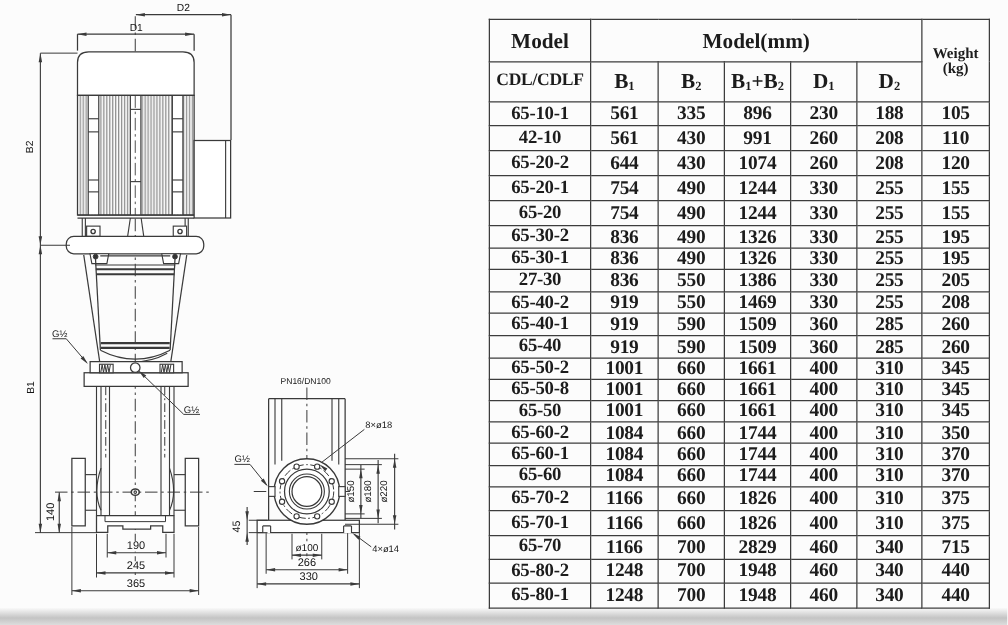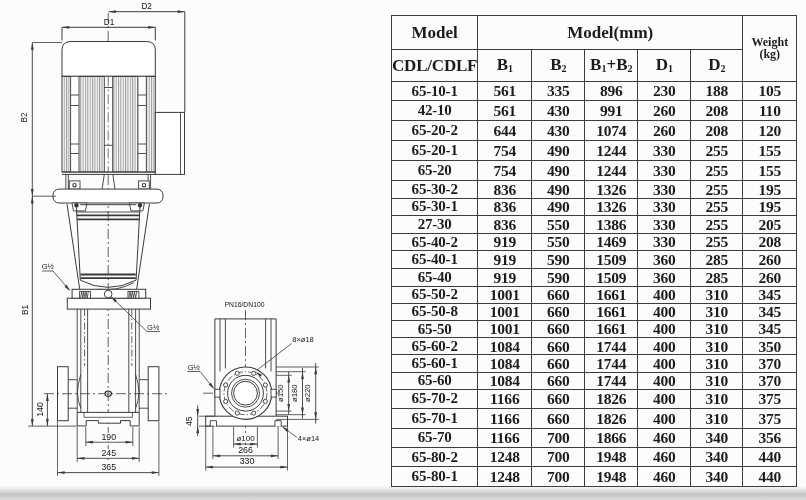--- a/index.html
+++ b/index.html
@@ -260,21 +260,21 @@
         <col style="width:52px">
         <col style="width:54px">
       </colgroup>
 <tbody>
         <tr>
           <th style="height:33.3px">Model</th>
           <th colspan="5">Model(mm)</th>
           <th rowspan="2" style="font-size:12px">Weight<br>(kg)</th>
         </tr>
 <tr>
-          <th style="height:30.8px;font-size:17px;letter-spacing:-0.2px">CDL/CDLF</th>
+          <th style="height:30.8px;font-size:14px;letter-spacing:-0.2px">CDL/CDLF</th>
           <th>B<sub>1</sub></th>
           <th>B<sub>2</sub></th>
           <th>B<sub>1</sub>+B<sub>2</sub></th>
           <th>D<sub>1</sub></th>
           <th>D<sub>2</sub></th>
         </tr>
 <tr>
           <td class="m" style="height:18.9px">65-10-1</td>
           <td style="height:18.9px">561</td>
           <td style="height:18.9px">335</td>
@@ -442,24 +442,24 @@
           <td style="height:18.4px">660</td>
           <td style="height:18.4px">1826</td>
           <td style="height:18.4px">400</td>
           <td style="height:18.4px">310</td>
           <td style="height:18.4px">375</td>
         </tr>
 <tr>
           <td class="m" style="height:18.4px">65-70</td>
           <td style="height:18.4px">1166</td>
           <td style="height:18.4px">700</td>
-          <td style="height:18.4px">1866</td>
+          <td style="height:18.4px">2829</td>
           <td style="height:18.4px">460</td>
           <td style="height:18.4px">340</td>
-          <td style="height:18.4px">356</td>
+          <td style="height:18.4px">715</td>
         </tr>
 <tr>
           <td class="m" style="height:18.4px">65-80-2</td>
           <td style="height:18.4px">1248</td>
           <td style="height:18.4px">700</td>
           <td style="height:18.4px">1948</td>
           <td style="height:18.4px">460</td>
           <td style="height:18.4px">340</td>
           <td style="height:18.4px">440</td>
         </tr>

